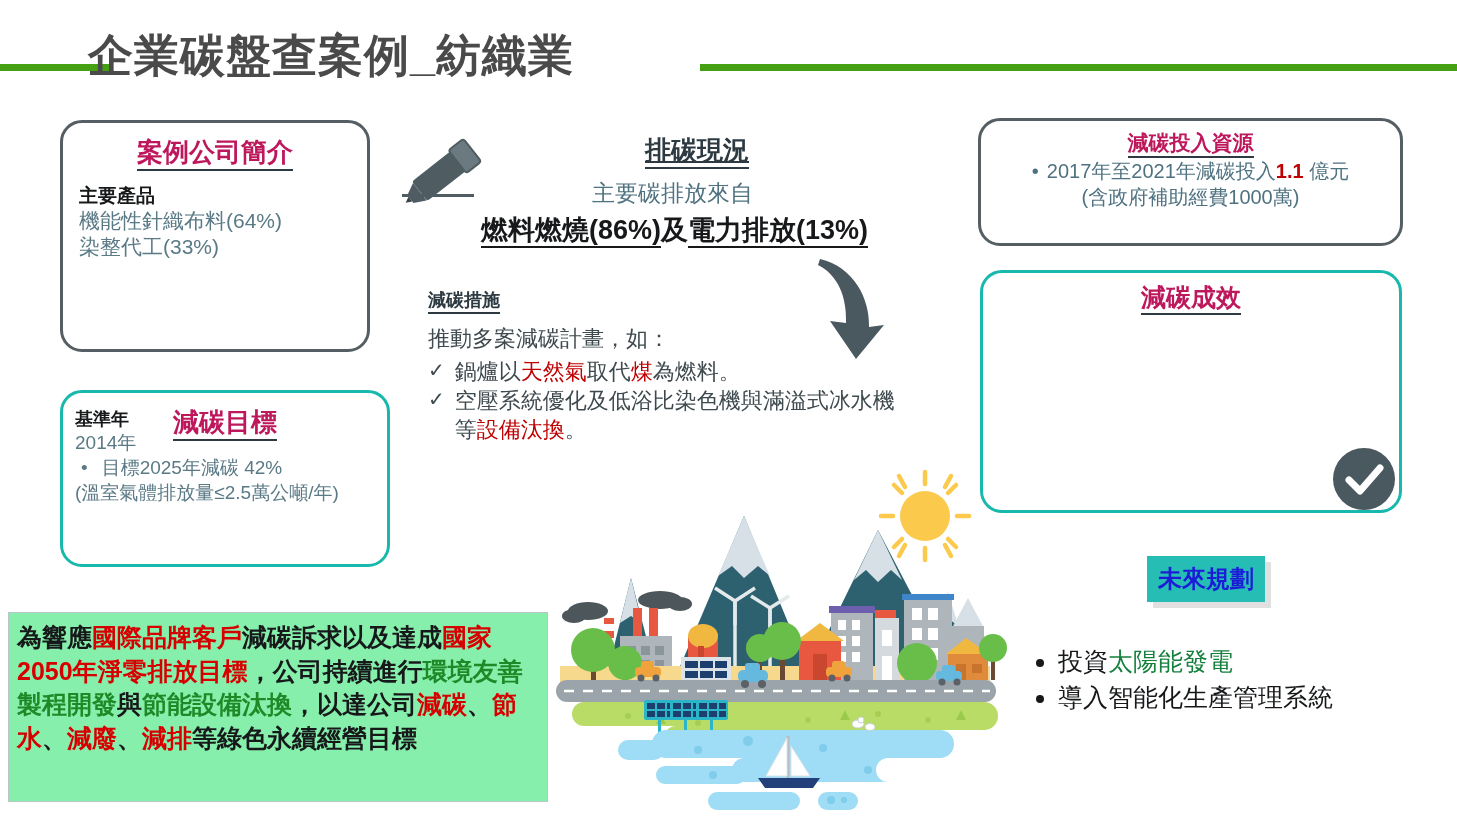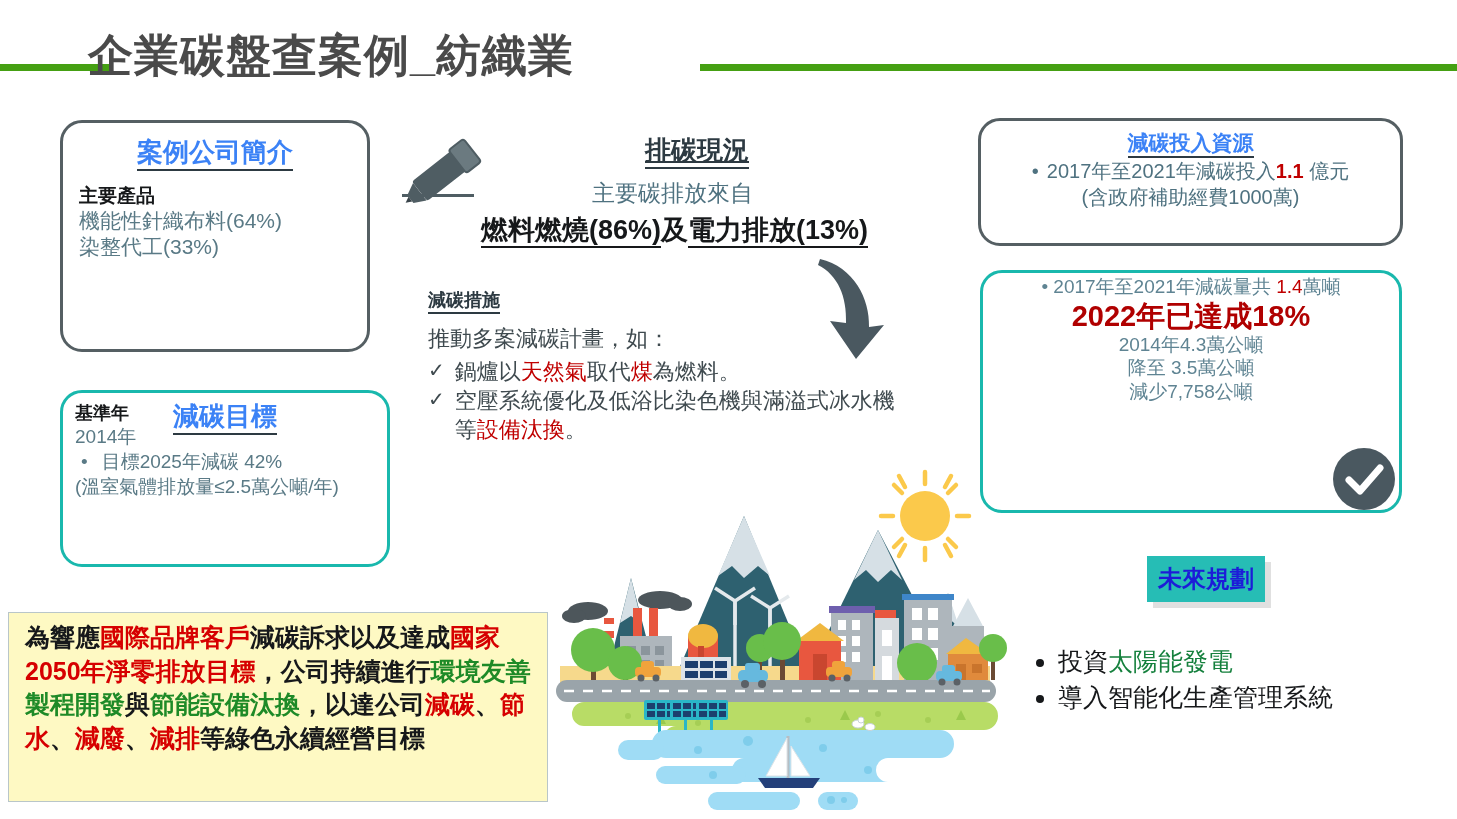--- a/index.html
+++ b/index.html
@@ -22,21 +22,21 @@
   .rbox{box-sizing:border-box;border-radius:22px;background:#fff;}
   .rbox.gray{border:3px solid #555f63;}
   .rbox.teal{border:3px solid #19B8AD;}
 
   #box-company{left:60px;top:120px;width:310px;height:232px;}
   #box-target{left:60px;top:390px;width:330px;height:177px;}
   #box-invest{left:978px;top:118px;width:425px;height:128px;}
   #box-effect{left:980px;top:270px;width:422px;height:243px;}
 
   .box-title{
-    text-align:center;font-size:26px;font-weight:bold;color:#3b82f6;
+    text-align:center;font-size:26px;font-weight:bold;color:#be185d;
     margin-top:12px;
   }
   .box-title span{border-bottom:2.5px solid #2d3a42;padding-bottom:2px;}
 
   
   #company-body{padding:14px 16px 0 16px;line-height:1.26;}
   .lbl-bold{font-weight:bold;font-size:19px;color:#16181a;}
   .lbl-muted{font-size:21px;color:#5a7a86;}
 
   
@@ -80,21 +80,21 @@
 
   
   #pen-icon{left:398px;top:132px;width:100px;height:80px;}
 
   
   #curved-arrow{left:812px;top:255px;width:120px;height:110px;}
 
   
   #summary-box{
     left:8px;top:612px;width:540px;height:190px;box-sizing:border-box;
-    background:#fef9c3;border:1px solid #b9c6c9;padding:8px 12px 0 16px;
+    background:#86efac;border:1px solid #b9c6c9;padding:8px 12px 0 8px;
   }
   #summary-text{
     font-size:25px;font-weight:bold;line-height:1.34;color:#16181a;
   }
   #summary-text .g{color:#1E8A27;}
   #summary-text .r{color:#D60000;}
 
   
   #future-chip{
     left:1147px;top:556px;width:118px;height:46px;background:#26BDB5;
@@ -121,21 +121,21 @@
     <span>案例公司簡介</span>
   </div>
   <div id="company-body">
     <div class="lbl-bold">主要產品</div>
     <div class="lbl-muted">機能性針織布料(64%)</div>
     <div class="lbl-muted">染整代工(33%)</div>
   </div>
 </div>
 
 <div class="abs rbox teal" id="box-target">
-  <div class="box-title" style="margin-top:6px;">
+  <div class="box-title" style="margin-top:12px;">
     <span>減碳目標</span>
   </div>
   <div id="target-body">
     <div class="lbl-bold" style="margin-top:-34px;">基準年</div>
     <div class="t-muted">2014年</div>
     <div class="t-bullet">目標2025年減碳 42%</div>
     <div class="t-note">(溫室氣體排放量≤2.5萬公噸/年)</div>
   </div>
 </div>
 
@@ -190,29 +190,22 @@
   </div>
   <div id="invest-body">
     <div class="inv-line">
       <span class="bullet">•</span><span>2017年至2021年減碳投入</span><span class="red-b">1.1</span><span> 億元</span>
     </div>
     <div class="inv-line">(含政府補助經費1000萬)</div>
   </div>
 </div>
 
 <div class="abs rbox teal" id="box-effect">
-  <div id="effect-body">
-    <div class="ef-line">
-      <span class="bullet">•</span>
-      <span>2017年至2021年減碳量共 </span><span class="red">1.4</span><span>萬噸</span>
-    </div>
-    <div class="ef-big">2022年已達成18%</div>
-    <div class="ef-line">2014年4.3萬公噸</div>
-    <div class="ef-line">降至  3.5萬公噸</div>
-    <div class="ef-line">減少7,758公噸</div>
+  <div class="box-title" style="margin-top:8px;font-size:25px;">
+    <span>減碳成效</span>
   </div>
 </div>
 
 <div class="abs" id="check-badge">
   <svg width="62" height="62" viewBox="0 0 62 62">
     <path d="M16 32 L27 43 L47 20" stroke="#fff" stroke-width="7" fill="none" stroke-linecap="round" stroke-linejoin="round"></path>
   </svg>
 </div>
 
 <div class="abs" id="eco-illustration">

